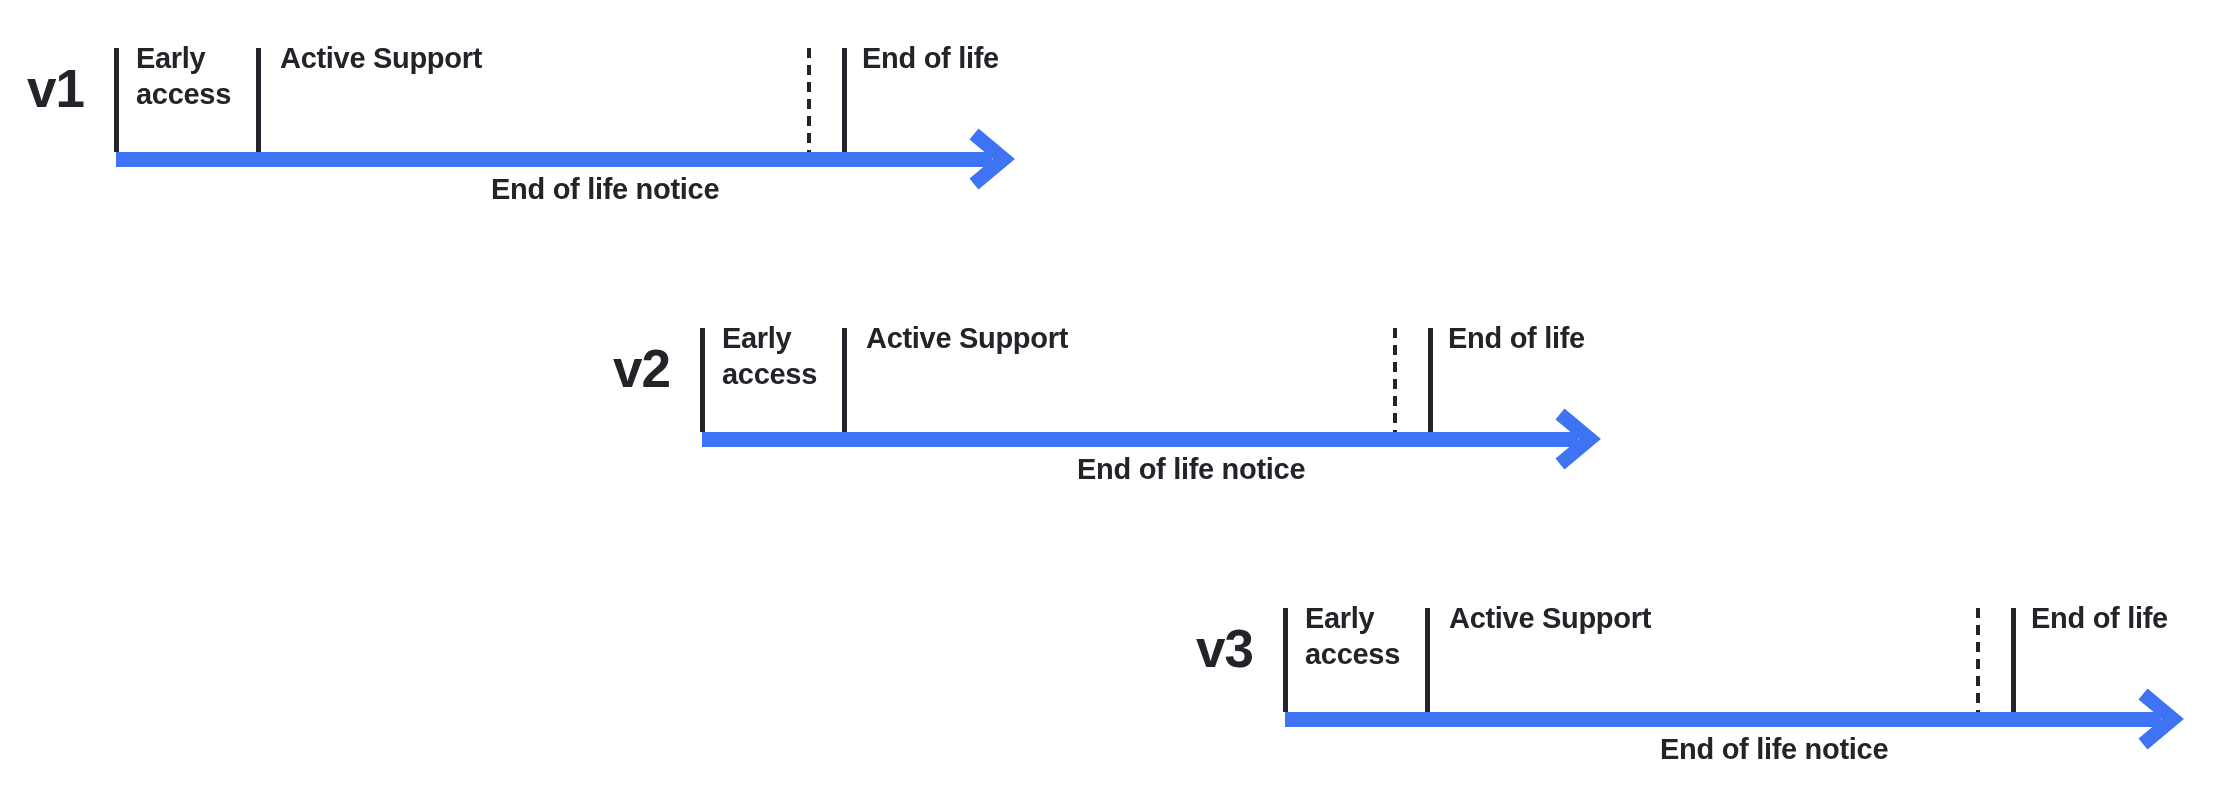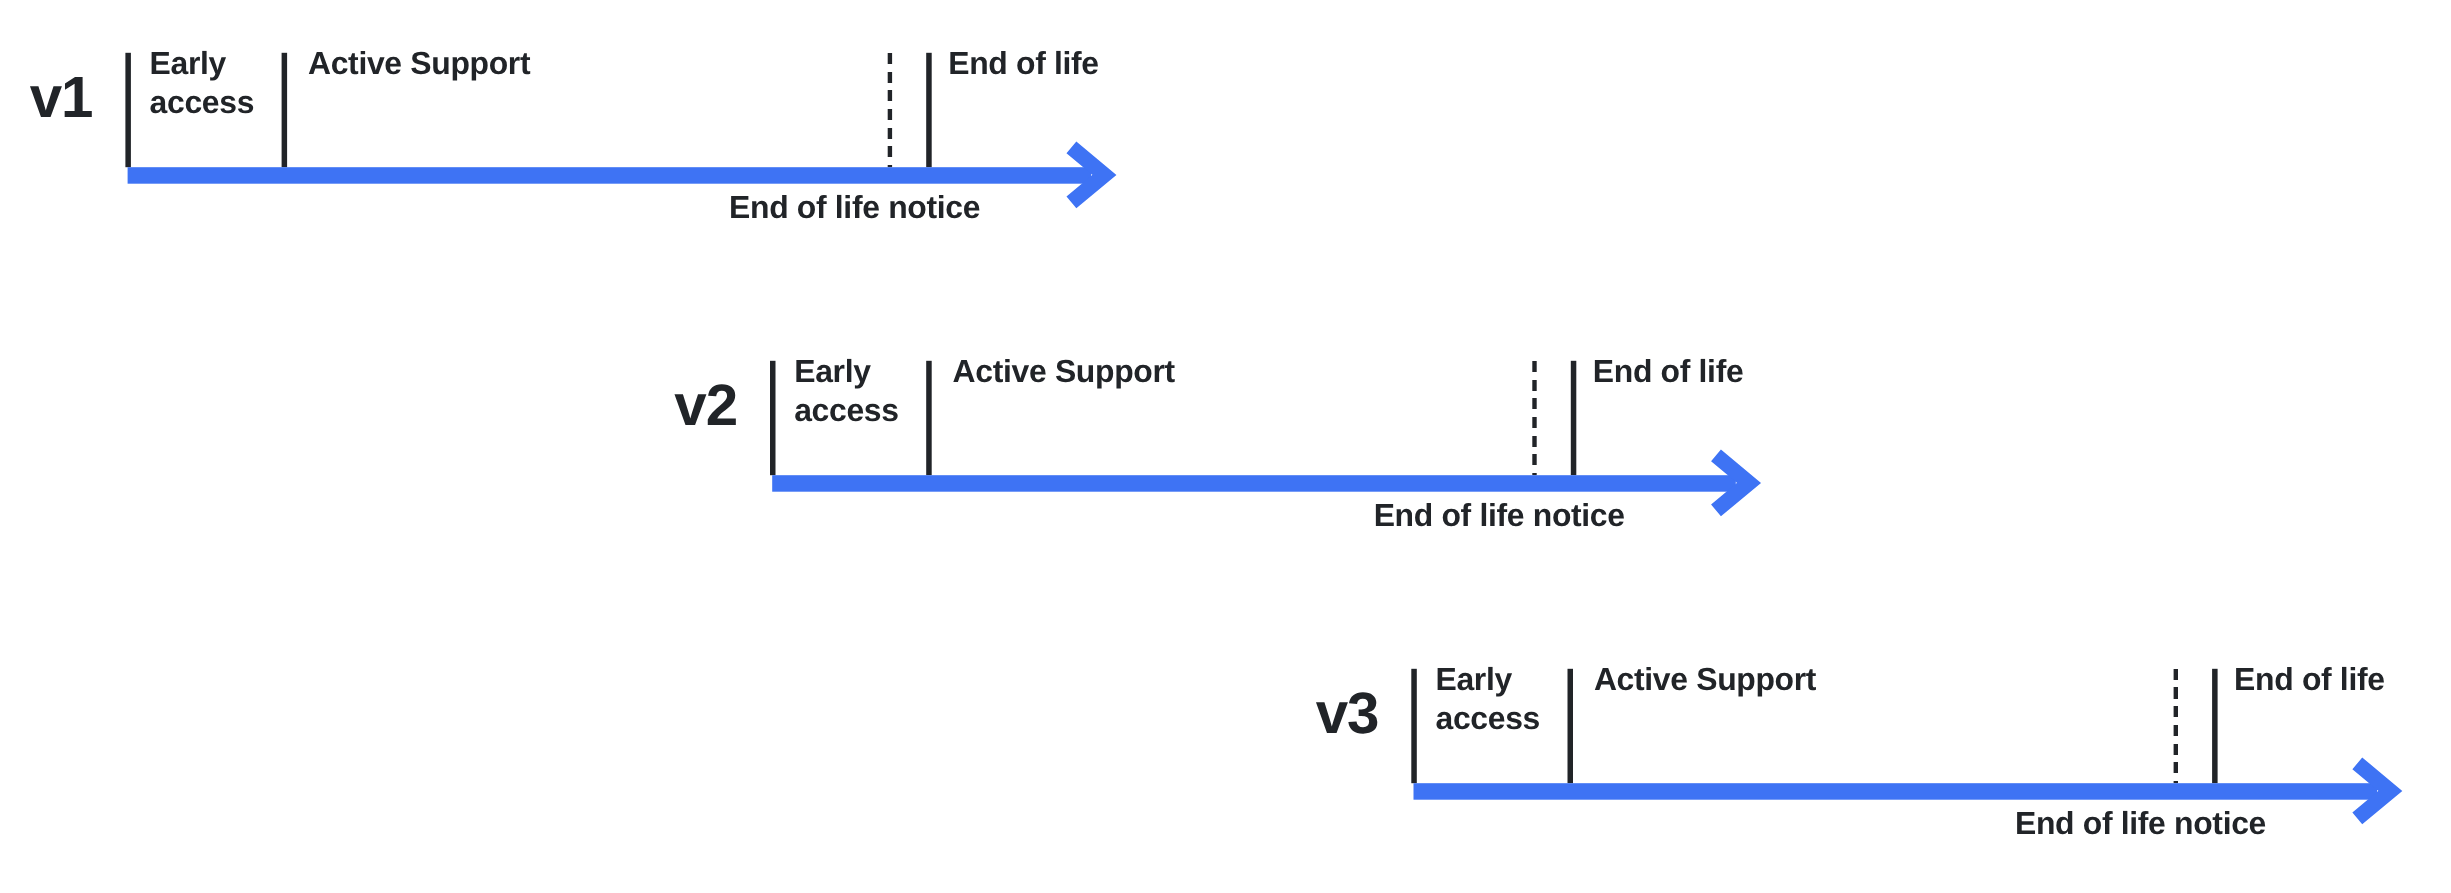--- a/index.html
+++ b/index.html
@@ -77,21 +77,21 @@
     position: absolute;
     font-size: 29px;
     line-height: 36px;
     font-weight: 700;
     letter-spacing: -0.3px;
     color: var(--ink, #212428);
   }
   .early  { left: 136px; top: 40px; width: 112px; }
   .active { left: 280px; top: 40px; white-space: nowrap; }
   .eol    { left: 862px; top: 40px; white-space: nowrap; }
-  .notice { left: 491px; top: 171px; width: 400px; text-align: right; white-space: nowrap; }
+  .notice { left: 491px; top: 171px; width: 400px; text-align: left; white-space: nowrap; }
 </style>
 </head>
 <body>
 
 <div class="canvas">
 
   <section class="timeline t1">
     <div class="version">v1</div>
     <div class="tick tick-start"></div>
     <div class="tick tick-active"></div>

